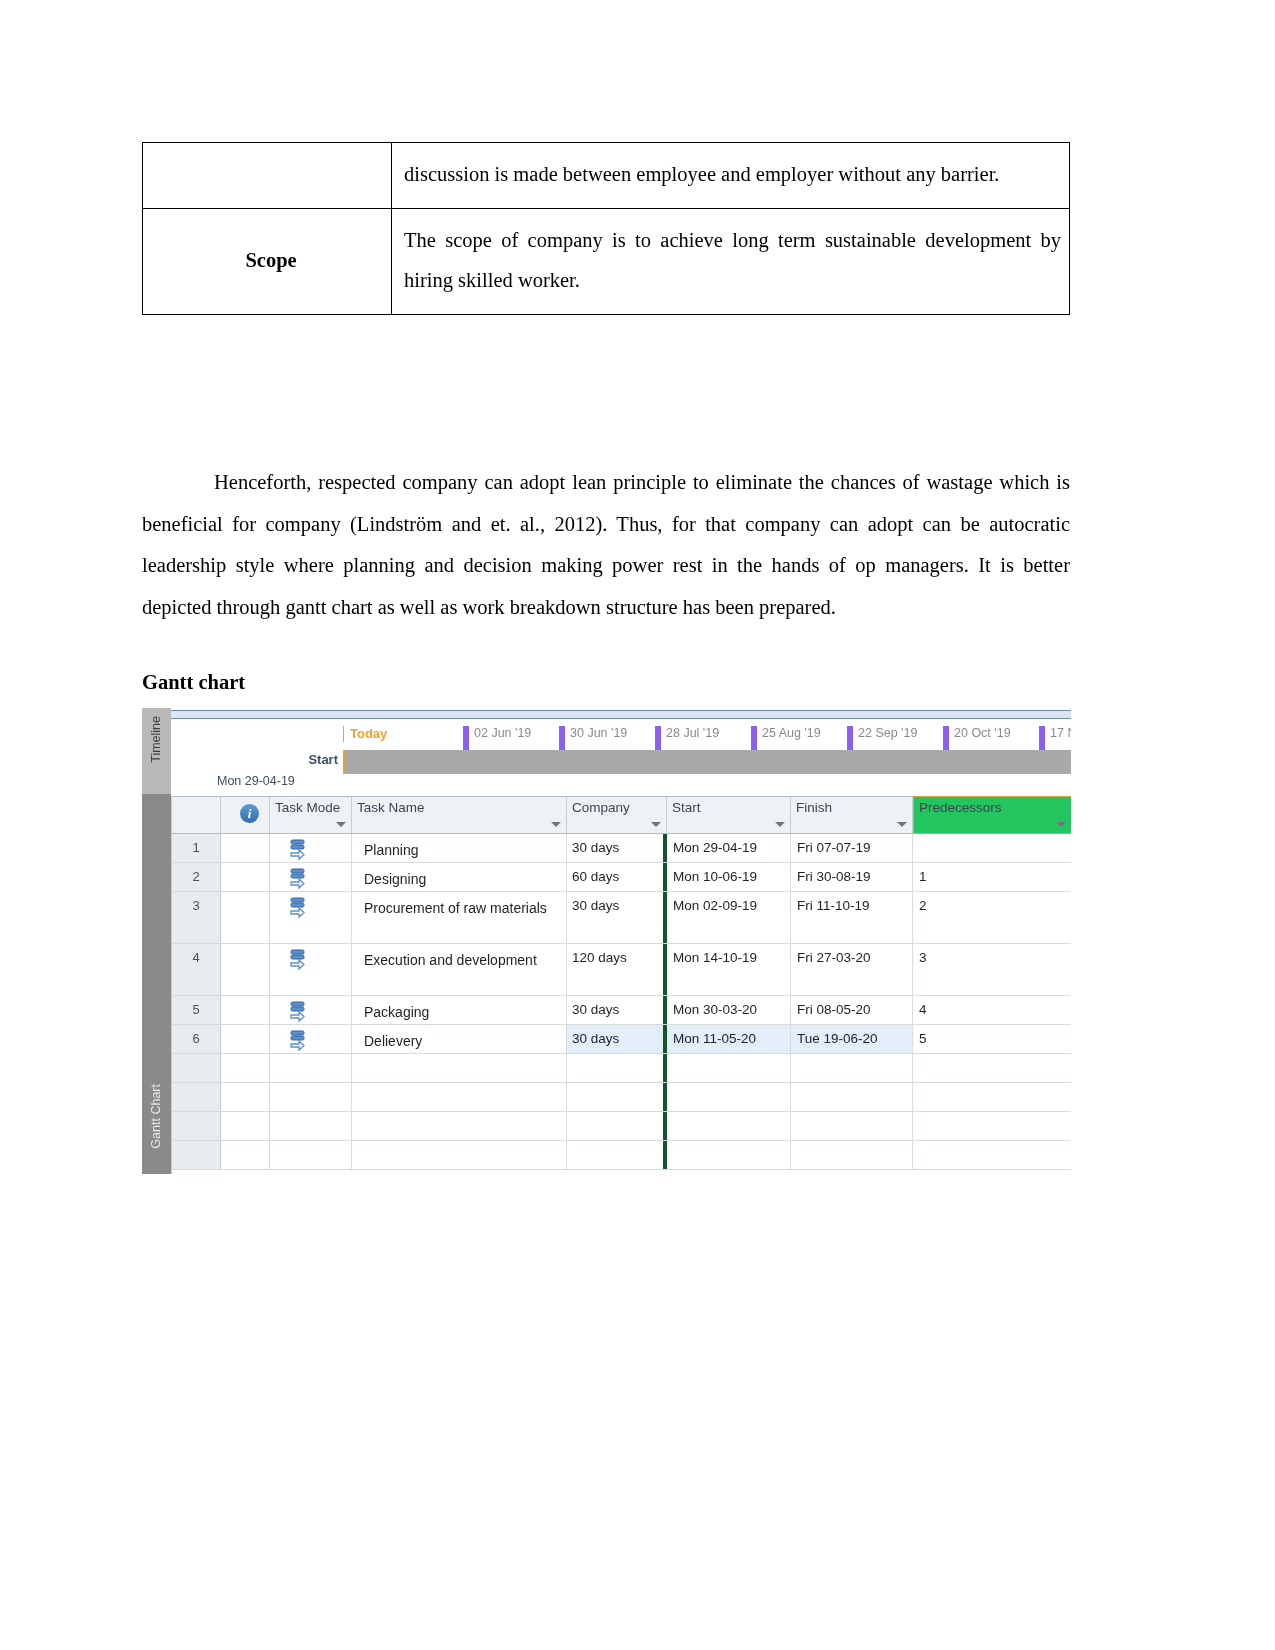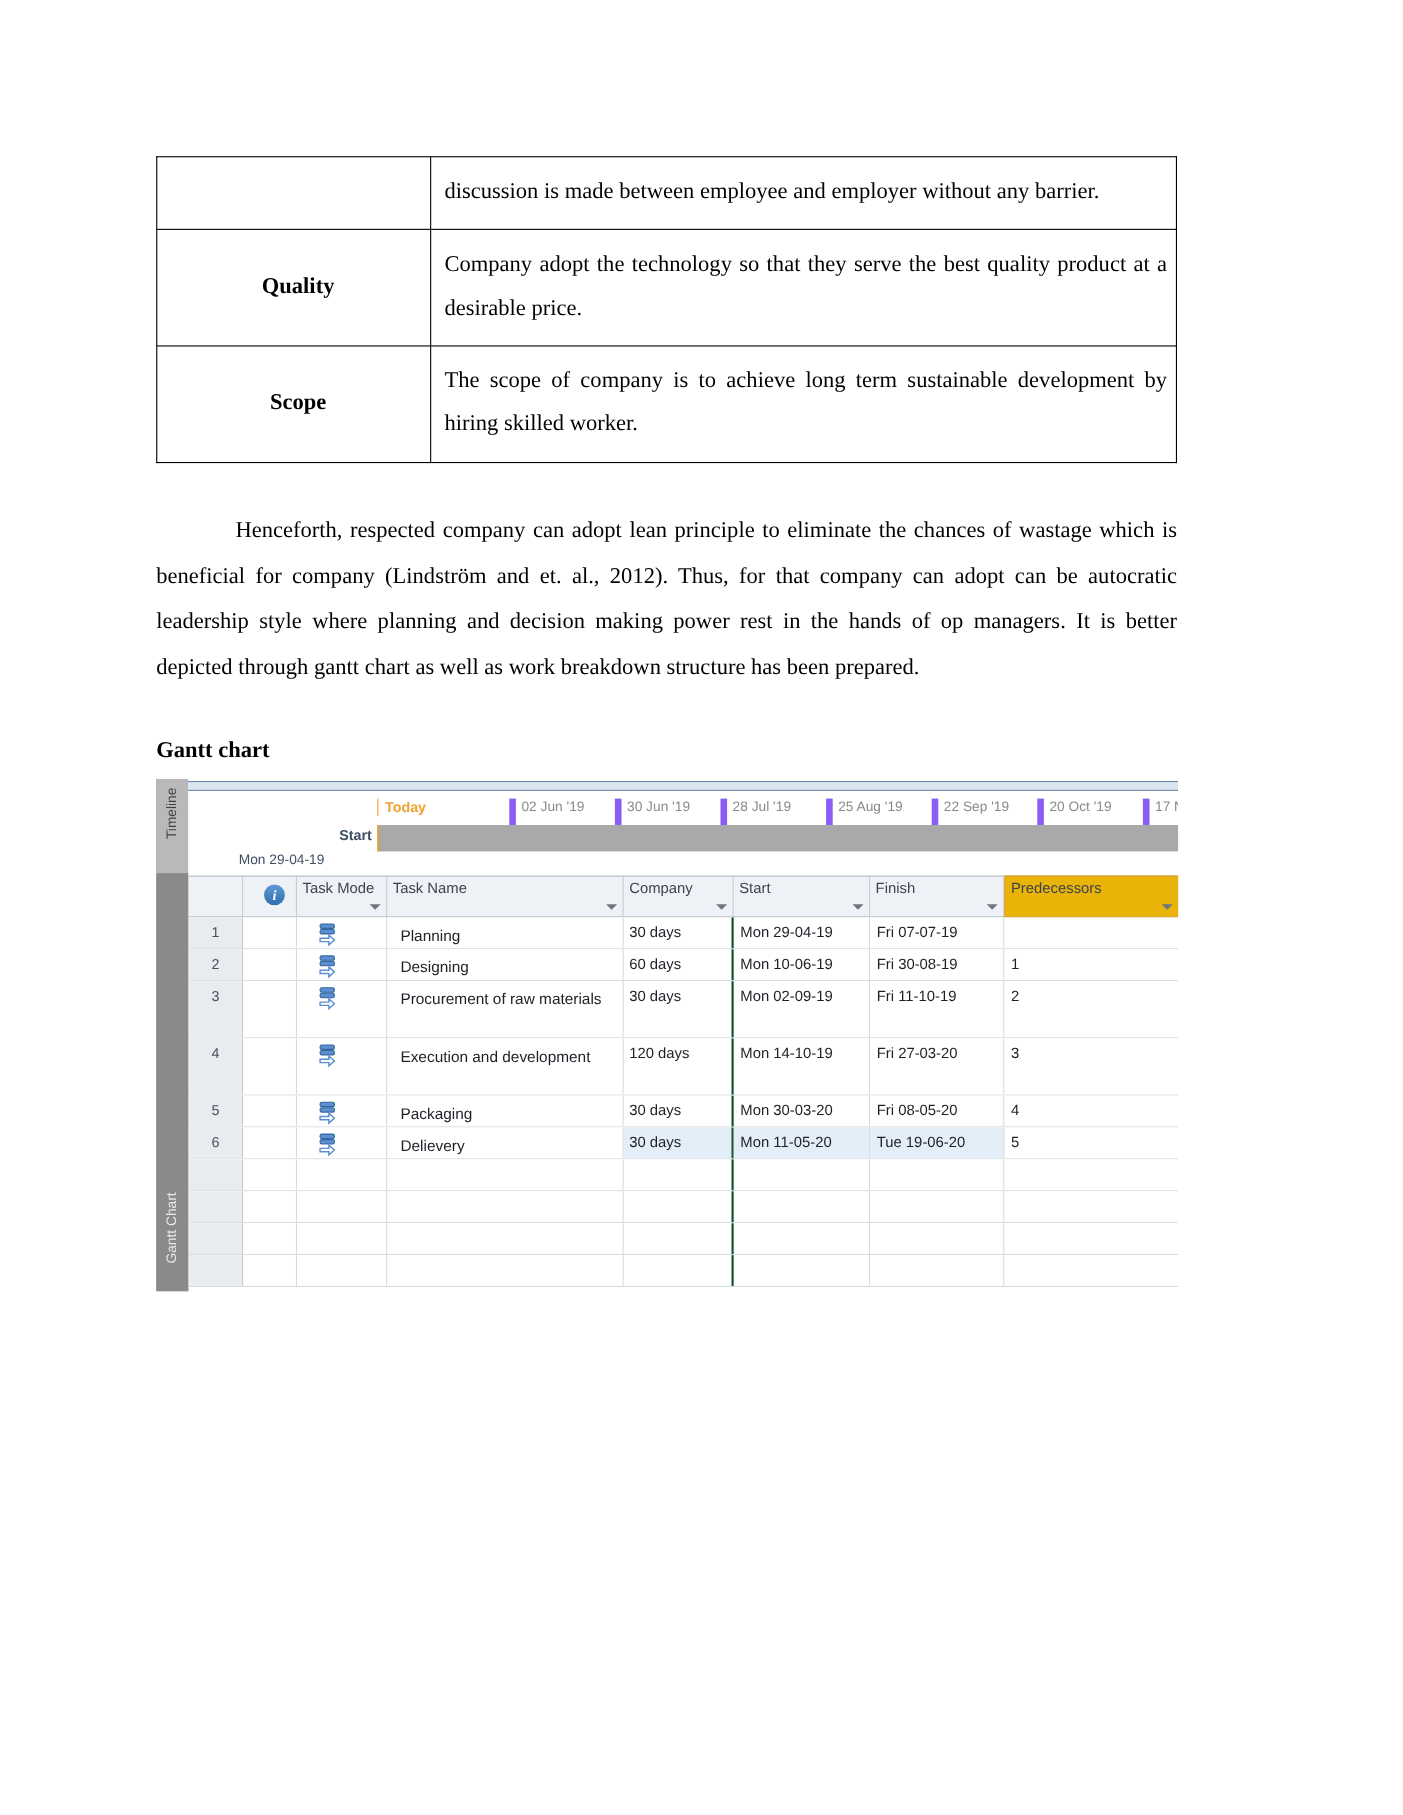--- a/index.html
+++ b/index.html
@@ -202,21 +202,21 @@
     height:36px;
     border-right:1px solid #c8cdd4;
     box-sizing:border-box;
     font-size:13.5px;
     color:#3d4450;
     padding:3px 4px 0 5px;
     line-height:1.18;
     overflow:hidden;
   }
   .hdr-cell.sel{
-    background:#eab308;
+    background:#22c55e;
     border-right:1px solid #d9a441;
     border-left:1px solid #d9a441;
     border-top:1px solid #d9a441;
     border-bottom:1px solid #d9a441;
     height:38px;
     top:-1px;
     color:#3d4450;
   }
   .hdr-cell .caret{
     position:absolute;
@@ -280,21 +280,21 @@
     position:absolute;left:18px;top:5px;width:22px;height:24px;
   }
   .cell-name{
     position:absolute;left:180px;top:0;width:215px;height:100%;
     border-right:1px solid #d7dbe0;box-sizing:border-box;
     padding:6px 6px 0 12px;
     font-size:14px;color:#1d2026;line-height:1.55;
   }
   .cell-dur{
     position:absolute;left:395px;top:0;width:100px;height:100%;
-    border-right:2px solid #14532d;box-sizing:border-box;
+    border-right:4px solid #14532d;box-sizing:border-box;
     padding:6px 4px 0 5px;font-size:13.5px;color:#1d2026;
   }
   .cell-start{
     position:absolute;left:495px;top:0;width:124px;height:100%;
     border-right:1px solid #d7dbe0;box-sizing:border-box;
     padding:6px 4px 0 6px;font-size:13.5px;color:#1d2026;
   }
   .cell-fin{
     position:absolute;left:619px;top:0;width:122px;height:100%;
     border-right:1px solid #d7dbe0;box-sizing:border-box;
@@ -310,24 +310,20 @@
 </head>
 <body>
 
 <div class="page">
 
   <table class="doc-table">
     <tbody>
       <tr>
         <td class="label"></td>
         <td class="body">discussion is made between employee and employer without any barrier.</td>
-      </tr>
-      <tr>
-        <td class="label">Quality</td>
-        <td class="body">Company adopt the technology so that they serve the best quality product at a desirable price.</td>
       </tr>
       <tr>
         <td class="label">Scope</td>
         <td class="body">The scope of company is to  achieve long term sustainable development by hiring skilled worker.</td>
       </tr>
     </tbody>
   </table>
 
   <div class="para">Henceforth, respected company can adopt lean principle to eliminate the chances of wastage which is beneficial for company  (Lindström and et. al., 2012). Thus, for that company can adopt can be    autocratic leadership style where planning and decision making power rest in the hands of op managers. It is better depicted through gantt chart as well as work breakdown structure has been prepared.</div>
 

